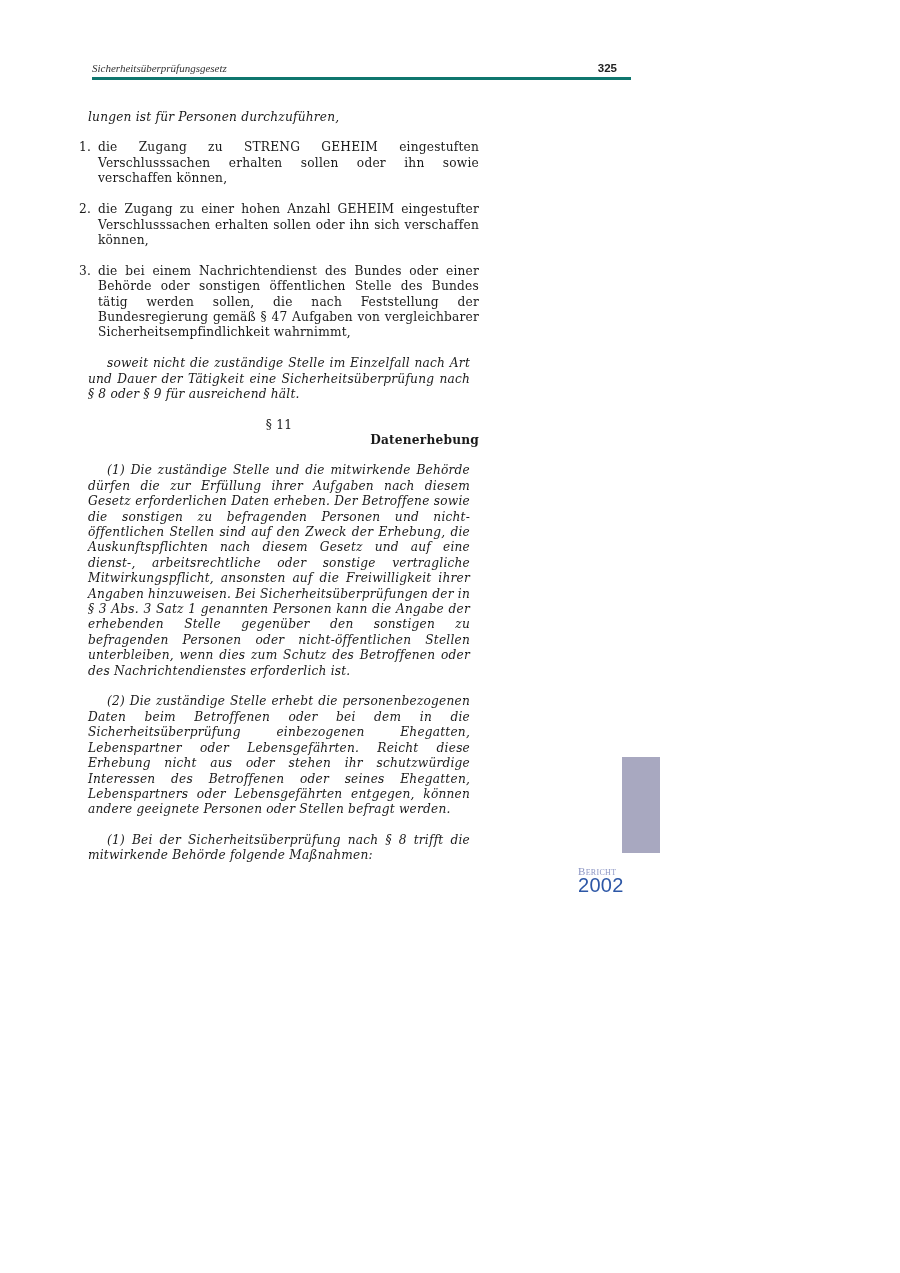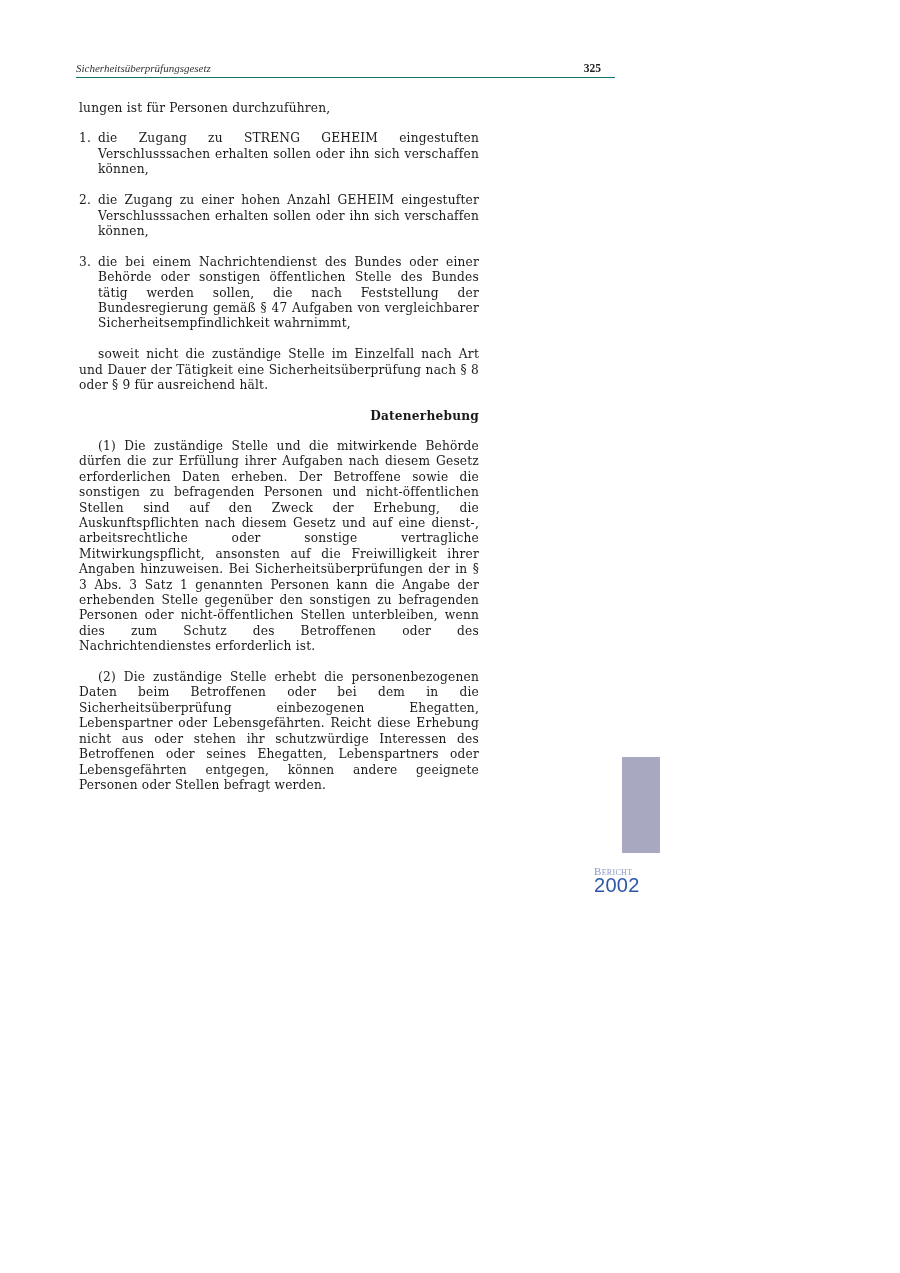--- a/index.html
+++ b/index.html
@@ -1,79 +1,81 @@
 <!DOCTYPE html>
 <html><head>
 <meta charset="utf-8">
 <style>
   html, body { margin: 0; padding: 0; background: #ffffff; }
   body { width: 900px; height: 1273px; position: relative; overflow: hidden;
          font-family: "DejaVu Serif", "Liberation Serif", serif; color: #1a1a1a; }
-  .page-header { position: absolute; left: 76px; top: 62px; width: 539px; height: 15px;
-                 border-bottom: 1px solid #0f766e; }
+  .page-header { position: absolute; left: 92px; top: 62px; width: 539px; height: 15px;
+                 border-bottom: 3px solid #0f766e; }
   .running-title { position: absolute; left: 0; top: 0; font-family: "Liberation Serif", serif;
                    font-style: italic; font-size: 11px; color: #333; }
-  .page-number { position: absolute; right: 14px; top: 0; font-family: Liberation Serif, serif;
+  .page-number { position: absolute; right: 14px; top: 0; font-family: Liberation Sans, sans-serif;
                  font-weight: bold; font-size: 11.5px; color: #222; }
   .content { position: absolute; left: 79px; top: 101px; width: 400px;
              font-size: 12.2px; line-height: 15.4px; text-align: justify; letter-spacing: 0.2px; }
-  .content p { margin: 0; }
+  .content p { margin: 9px; font-style: italic; }
   .intro { margin-bottom: 15px !important; }
   .list { margin: 0; padding: 0; list-style: none; }
   .list li { position: relative; padding-left: 19px; margin-bottom: 15.5px; }
   .list .num { position: absolute; left: 0; top: 0; }
   .indent { text-indent: 19px; }
   .sec-head { text-align: center; margin-top: 15px; margin-bottom: 15px; }
   .sec-num { display: block; }
   .sec-title { display: block; font-weight: bold; text-align: right; }
   .para { text-indent: 19px; margin-bottom: 15.4px !important; }
   .side-block { position: absolute; left: 622px; top: 757px; width: 38px; height: 96px;
                 background: #a8a8c0; }
-  .logo { position: absolute; left: 578px; top: 866px; width: 60px; text-align: left; margin-left: 16px; }
+  .logo { position: absolute; left: 578px; top: 866px; width: 60px; text-align: left; }
   .logo-word { display: block; font-family: "Liberation Serif", serif; font-size: 11px;
                color: #8d96c4; letter-spacing: 0.3px; line-height: 11px; font-variant: small-caps; }
   .logo-year { display: block; font-family: "Liberation Sans", sans-serif; font-size: 20px;
                color: #2d57a6; line-height: 16px; letter-spacing: 0.3px; }
 </style>
 </head>
 <body>
 
 <div class="page-header">
   <span class="running-title">Sicherheitsüberprüfungsgesetz</span>
   <span class="page-number">325</span>
 </div>
 
 <div class="content">
   <p class="intro">lungen ist für Personen durchzuführen,</p>
 
   <ol class="list">
     <li>
       <span class="num">1.</span>
-      <span>die Zugang zu STRENG GEHEIM eingestuften Verschlusssachen erhalten sollen oder ihn sich verschaffen können,</span>
+      <span>die Zugang zu STRENG GEHEIM eingestuften Verschlusssachen erhalten sollen oder ihn sowie verschaffen können,</span>
     </li>
     <li>
       <span class="num">2.</span>
       <span>die Zugang zu einer hohen Anzahl GEHEIM eingestufter Verschlusssachen erhalten sollen oder ihn sich verschaffen können,</span>
     </li>
     <li>
       <span class="num">3.</span>
       <span>die bei einem Nachrichtendienst des Bundes oder einer Behörde oder sonstigen öffentlichen Stelle des Bundes tätig werden sollen, die nach Feststellung der Bundesregierung gemäß § 47 Aufgaben von vergleichbarer Sicherheitsempfindlichkeit wahrnimmt,</span>
     </li>
   </ol>
 
   <p class="indent">soweit nicht die zuständige Stelle im Einzelfall nach Art und Dauer der Tätigkeit eine Sicherheitsüberprüfung nach § 8 oder § 9 für ausreichend hält.</p>
 
   <div class="sec-head">
+    <span class="sec-num">§ 11</span>
     <span class="sec-title">Datenerhebung</span>
   </div>
   <p class="para">(1)  Die zuständige Stelle und die mitwirkende Behörde dürfen die zur Erfüllung ihrer Aufgaben nach diesem Gesetz erforderlichen Daten erheben. Der Betroffene sowie die sonstigen zu befragenden Personen und nicht-öffentlichen Stellen sind auf den Zweck der Erhebung, die Auskunftspflichten nach diesem Gesetz und auf eine dienst-, arbeitsrechtliche oder sonstige vertragliche Mitwirkungspflicht, ansonsten auf die Freiwilligkeit ihrer Angaben hinzuweisen. Bei Sicherheitsüberprüfungen der in § 3 Abs. 3 Satz 1 genannten Personen kann die Angabe der erhebenden Stelle gegenüber den sonstigen zu befragenden Personen oder nicht-öffentlichen Stellen unterbleiben, wenn dies zum Schutz des Betroffenen oder des Nachrichtendienstes erforderlich ist.</p>
   <p class="para" style="margin-bottom:0 !important;">(2)  Die zuständige Stelle erhebt die personenbezogenen Daten beim Betroffenen oder bei dem in die Sicherheitsüberprüfung einbezogenen Ehegatten, Lebenspartner oder Lebensgefährten. Reicht diese Erhebung nicht aus oder stehen ihr schutzwürdige Interessen des Betroffenen oder seines Ehegatten, Lebenspartners oder Lebensgefährten entgegen, können andere geeignete Personen oder Stellen befragt werden.</p>
 
   <div class="sec-head">
   </div>
+  <p class="para">(1)  Bei der Sicherheitsüberprüfung nach § 8 trifft die mitwirkende Behörde folgende Maßnahmen:</p>
 </div>
 
 <div class="side-block"></div>
 
 <div class="logo">
   <span class="logo-word">Bericht</span>
   <span class="logo-year">2002</span>
 </div>
 
 </body></html>

